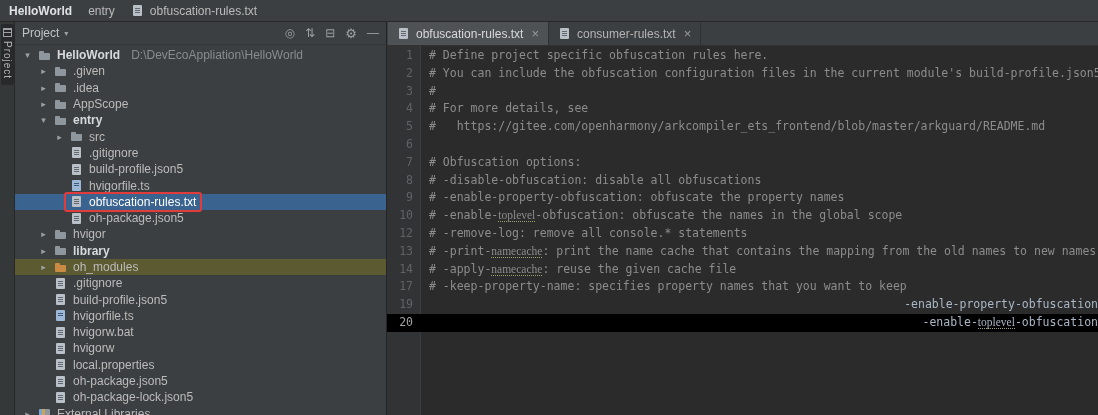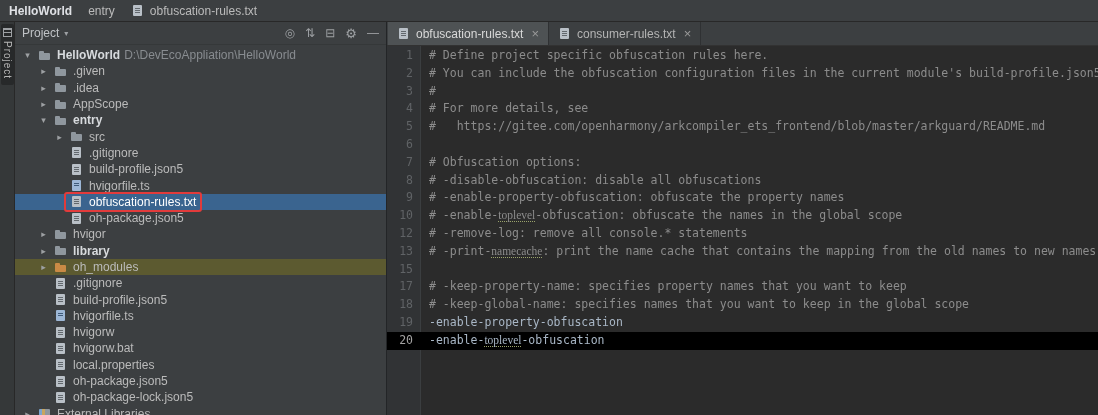--- a/index.html
+++ b/index.html
@@ -38,21 +38,21 @@
   .tree{flex:1;overflow:hidden;padding-top:2px;}
   .trow{height:16.3px;display:flex;align-items:center;white-space:nowrap;color:#bbbbbb;}
   .trow.sel{background:var(--selection_blue,#3a648f);color:#ffffff;}
   .trow.sel .tlabel{color:#ffffff;}
   .trow.olive{background:var(--module_highlight,#5c5a30);}
   .ind{flex:none;}
   .chev{width:13px;flex:none;text-align:center;color:#9da0a3;font-size:9px;}
   .labwrap{display:inline-flex;align-items:center;gap:5px;padding:1px 4px;border-radius:1px;}
   .labwrap.redbox{outline:2px solid var(--annotation_red,#e23b3b);outline-offset:0;}
   .tlabel.b{font-weight:bold;color:#d7dadd;}
-  .tpath{color:#888c90;text-align:center;}
+  .tpath{color:#888c90;margin-left:7px;text-align:center;}
 
   
   .ticon{width:14px;height:13px;position:relative;flex:none;display:inline-block;}
   .ticon.folder::before,.ticon.folder-module::before{content:"";position:absolute;left:1px;top:4px;
     width:11px;height:7px;background:#8f979e;border-radius:1px;}
   .ticon.folder::after,.ticon.folder-module::after{content:"";position:absolute;left:1px;top:2px;
     width:5px;height:3px;background:#8f979e;border-radius:1px 1px 0 0;}
   .ticon.folder-modules::before{content:"";position:absolute;left:1px;top:4px;width:11px;height:7px;
     background:#c98a45;border-radius:1px;}
   .ticon.folder-modules::after{content:"";position:absolute;left:1px;top:2px;width:5px;height:3px;
@@ -81,21 +81,21 @@
   .gutter-bg{position:absolute;left:0;top:0;bottom:0;width:34px;background:#313335;
     border-right:1px solid #3b3e40;}
   .elines{position:relative;padding-top:1px;}
   .eline{display:flex;height:17.8px;line-height:17.8px;}
   .eline .gut{width:34px;flex:none;text-align:right;padding-right:8px;color:#606366;
     position:relative;z-index:1;}
   .eline .codecell{flex:1;padding-left:8px;white-space:pre;overflow:hidden;}
   .eline.cur{background:#000000;}
   .eline.cur .gut{color:#a4a3a3;}
   .codecell.comment{color:var(--comment_gray,#8c8c8c);}
-  .codecell.code{color:var(--code_text,#a9b7c6);}
+  .codecell.code{color:var(--code_text,#a9b7c6);text-align:right;}
   .sq{border-bottom:1px dotted #9aa36b;font-family:Liberation Serif, serif;}
 </style>
 </head>
 <body>
 
 <div class="app">
 
   <div class="titlebar">
     <span class="tb-project">HelloWorld</span>
     <span>entry</span>
@@ -263,29 +263,29 @@
             <span class="labwrap">
               <span class="ticon file-ts"></span>
               <span class="tlabel">hvigorfile.ts</span>
             </span>
           </div>
           <div class="trow">
             <span class="ind" style="width: 22px;"></span>
             <span class="chev"></span>
             <span class="labwrap">
               <span class="ticon file"></span>
+              <span class="tlabel">hvigorw.bat</span>
+            </span>
+          </div>
+          <div class="trow">
+            <span class="ind" style="width: 22px;"></span>
+            <span class="chev"></span>
+            <span class="labwrap">
+              <span class="ticon file"></span>
               <span class="tlabel">hvigorw</span>
-            </span>
-          </div>
-          <div class="trow">
-            <span class="ind" style="width: 22px;"></span>
-            <span class="chev"></span>
-            <span class="labwrap">
-              <span class="ticon file"></span>
-              <span class="tlabel">hvigorw.bat</span>
             </span>
           </div>
           <div class="trow">
             <span class="ind" style="width: 22px;"></span>
             <span class="chev"></span>
             <span class="labwrap">
               <span class="ticon file"></span>
               <span class="tlabel">local.properties</span>
             </span>
           </div>
@@ -374,30 +374,26 @@
             </div>
             <div class="eline">
               <span class="gut">12</span>
               <span class="codecell comment"># -remove-log: remove all console.* statements</span>
             </div>
             <div class="eline">
               <span class="gut">13</span>
               <span class="codecell comment"># -print-<span class="sq">namecache</span>: print the name cache that contains the mapping from the old names to new names</span>
             </div>
             <div class="eline">
-              <span class="gut">15</span>
-              <span class="codecell comment"></span>
+              <span class="gut">14</span>
+              <span class="codecell comment"># -apply-<span class="sq">namecache</span>: reuse the given cache file</span>
             </div>
             <div class="eline">
               <span class="gut">17</span>
               <span class="codecell comment"># -keep-property-name: specifies property names that you want to keep</span>
-            </div>
-            <div class="eline">
-              <span class="gut">18</span>
-              <span class="codecell comment"># -keep-global-name: specifies names that you want to keep in the global scope</span>
             </div>
             <div class="eline">
               <span class="gut">19</span>
               <span class="codecell code">-enable-property-obfuscation</span>
             </div>
             <div class="eline cur">
               <span class="gut">20</span>
               <span class="codecell code">-enable-<span class="sq">toplevel</span>-obfuscation</span>
             </div>
           </div>

